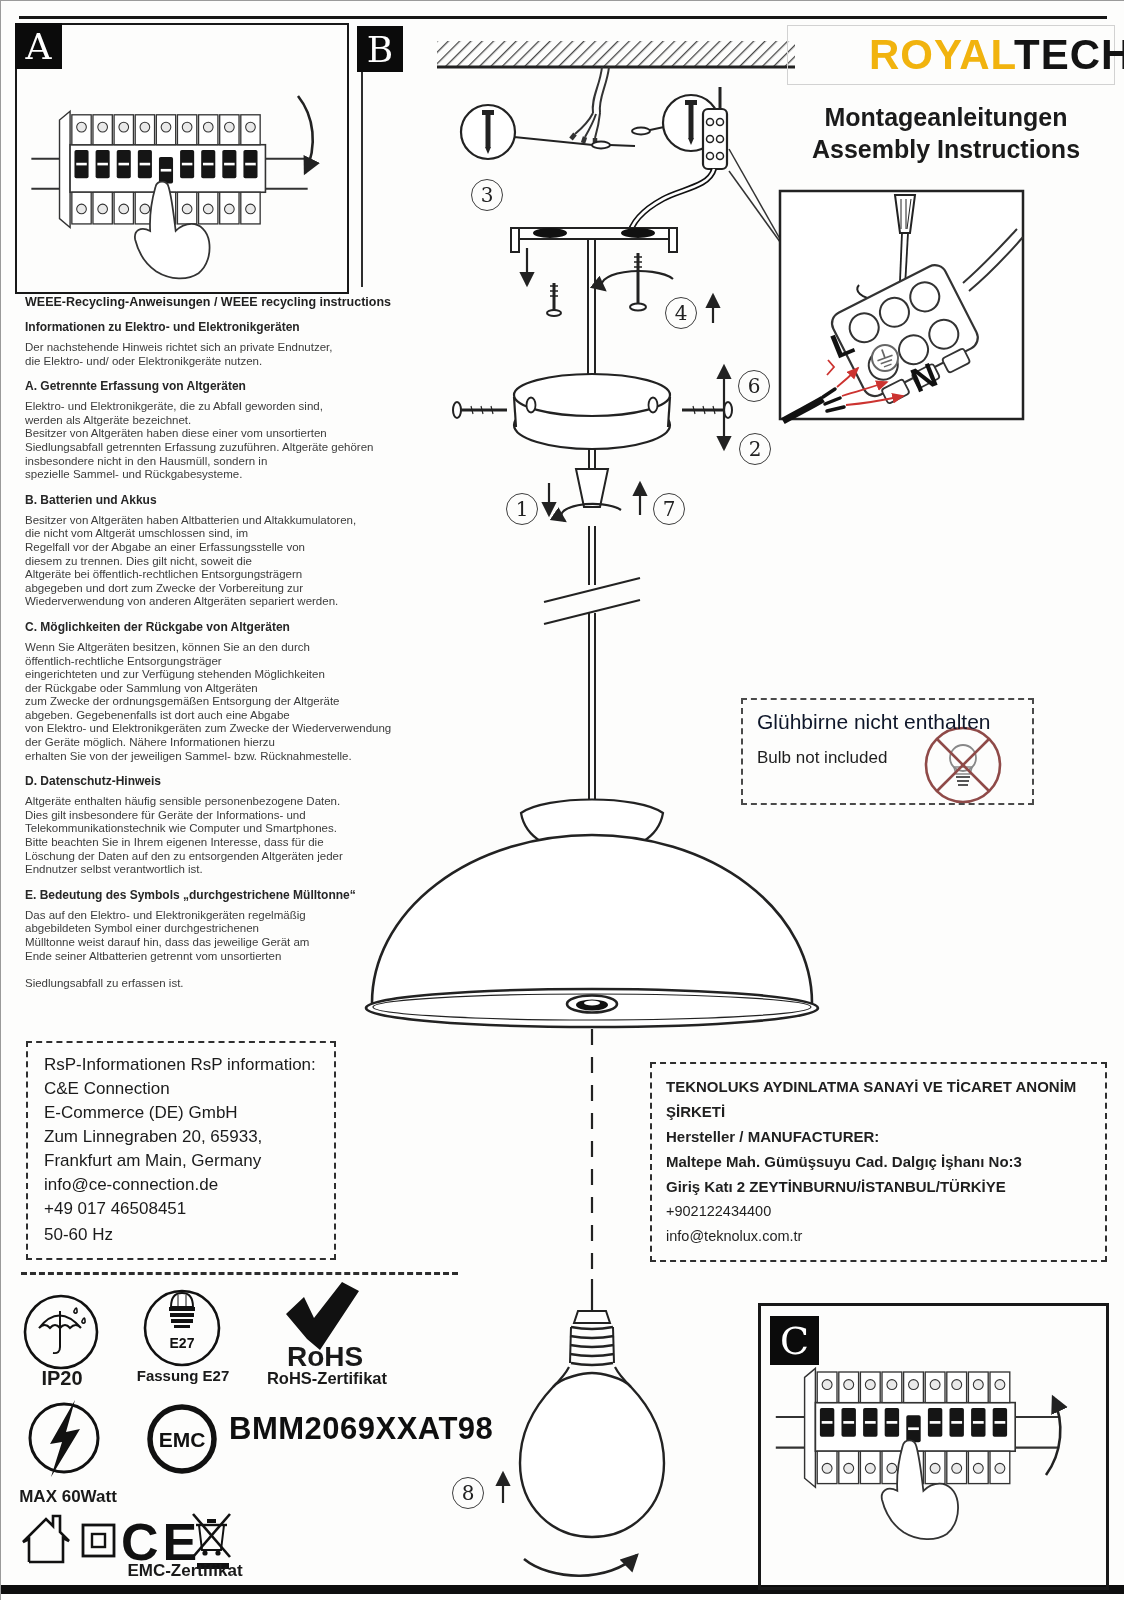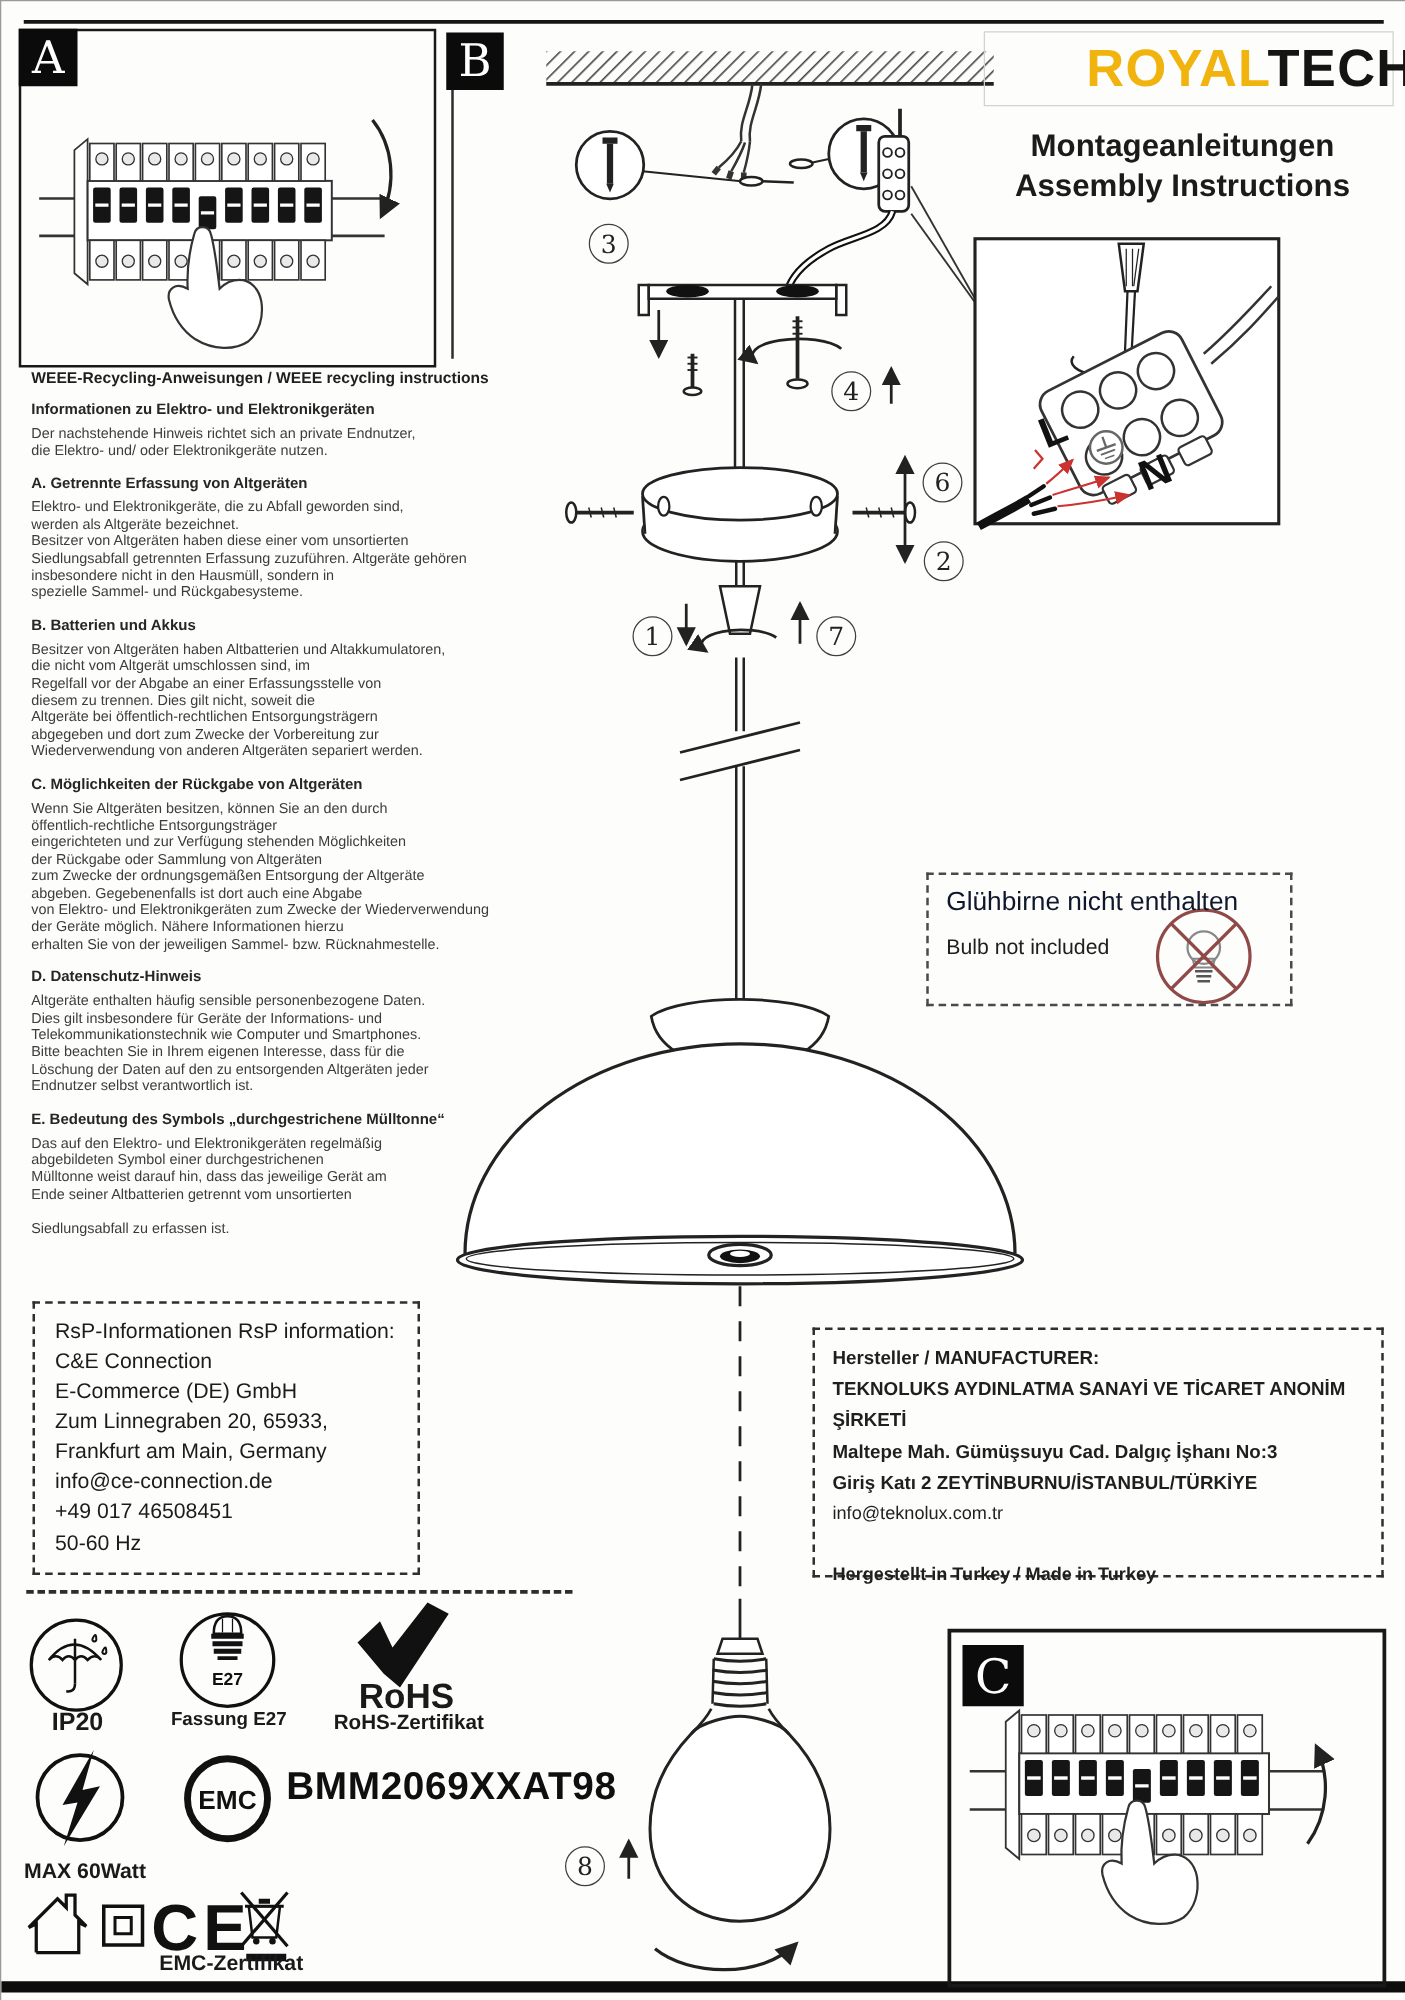--- a/index.html
+++ b/index.html
@@ -499,26 +499,26 @@
       <div>Zum Linnegraben 20, 65933,</div>
       <div>Frankfurt am Main, Germany</div>
       <div>info@ce-connection.de</div>
       <div>+49 017 46508451</div>
       <div class="rsp-gap">50-60 Hz</div>
     </div>
   </div>
 
   <div class="abs manbox">
     <div class="in">
+      <div>TEKNOLUKS AYDINLATMA SANAYİ VE TİCARET ANONİM ŞİRKETİ</div>
       <div>Hersteller / MANUFACTURER:</div>
-      <div>TEKNOLUKS AYDINLATMA SANAYİ VE TİCARET ANONİM ŞİRKETİ</div>
       <div>Maltepe Mah. Gümüşsuyu Cad. Dalgıç İşhanı No:3</div>
       <div>Giriş Katı 2 ZEYTİNBURNU/İSTANBUL/TÜRKİYE</div>
+      <div class="thin">+902122434400</div>
       <div class="thin">info@teknolux.com.tr</div>
-      <div class="made">Hergestellt in Turkey / Made in Turkey</div>
     </div>
   </div>
 
   <div class="abs dash-sep"></div>
 
   <div class="abs clabel" style="left:24px;top:1366px;width:74px;font-size:20px;">IP20</div>
   <div class="abs clabel" style="left:116px;top:1366px;width:132px;font-size:15px;">Fassung E27</div>
   <div class="abs clabel" style="left:286px;top:1340px;width:76px;font-size:28px;">RoHS</div>
   <div class="abs clabel" style="left:258px;top:1368px;width:136px;font-size:16.5px;">RoHS-Zertifikat</div>
   <div class="abs clabel" style="left:14px;top:1486px;width:106px;font-size:17px;">MAX 60Watt</div>

